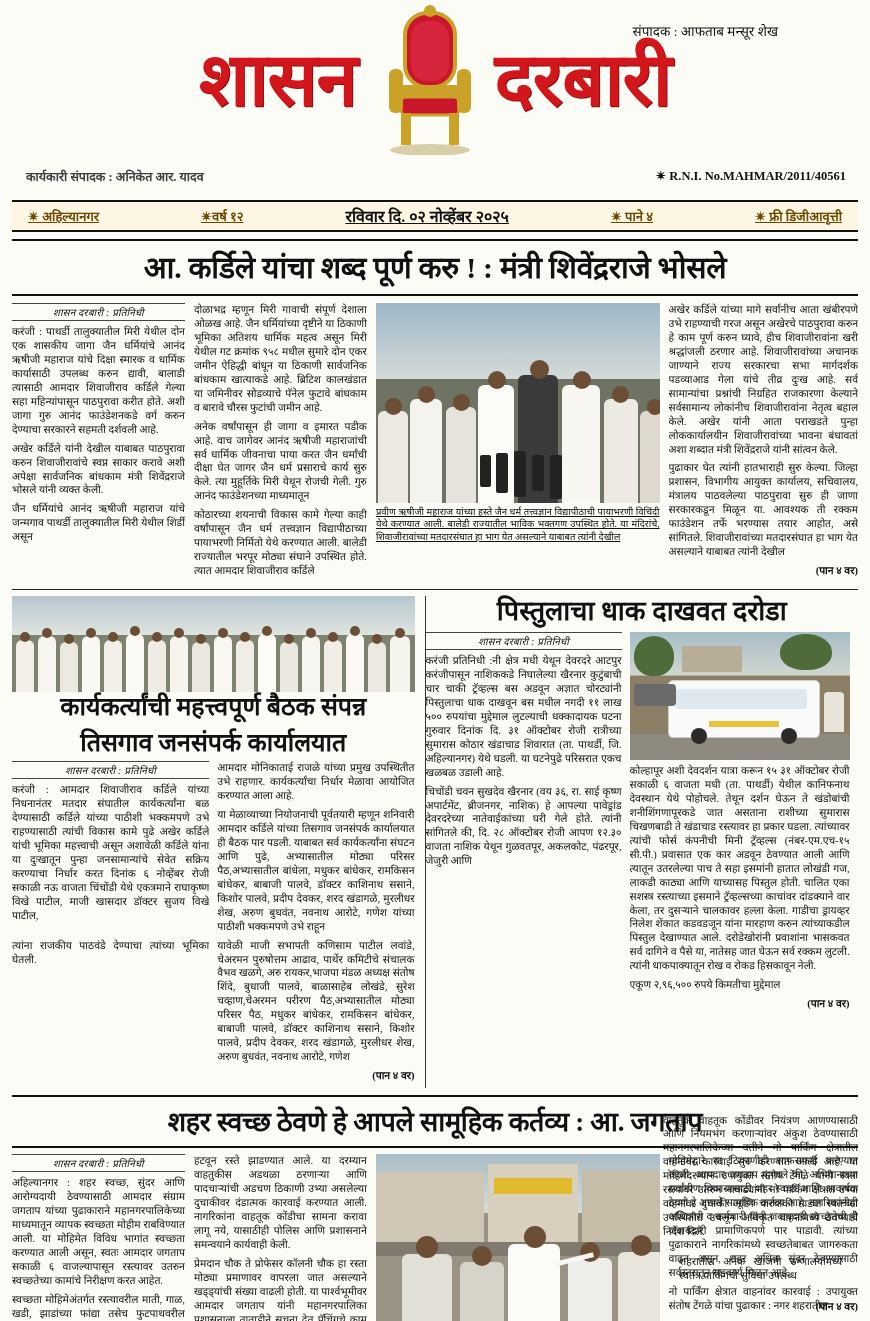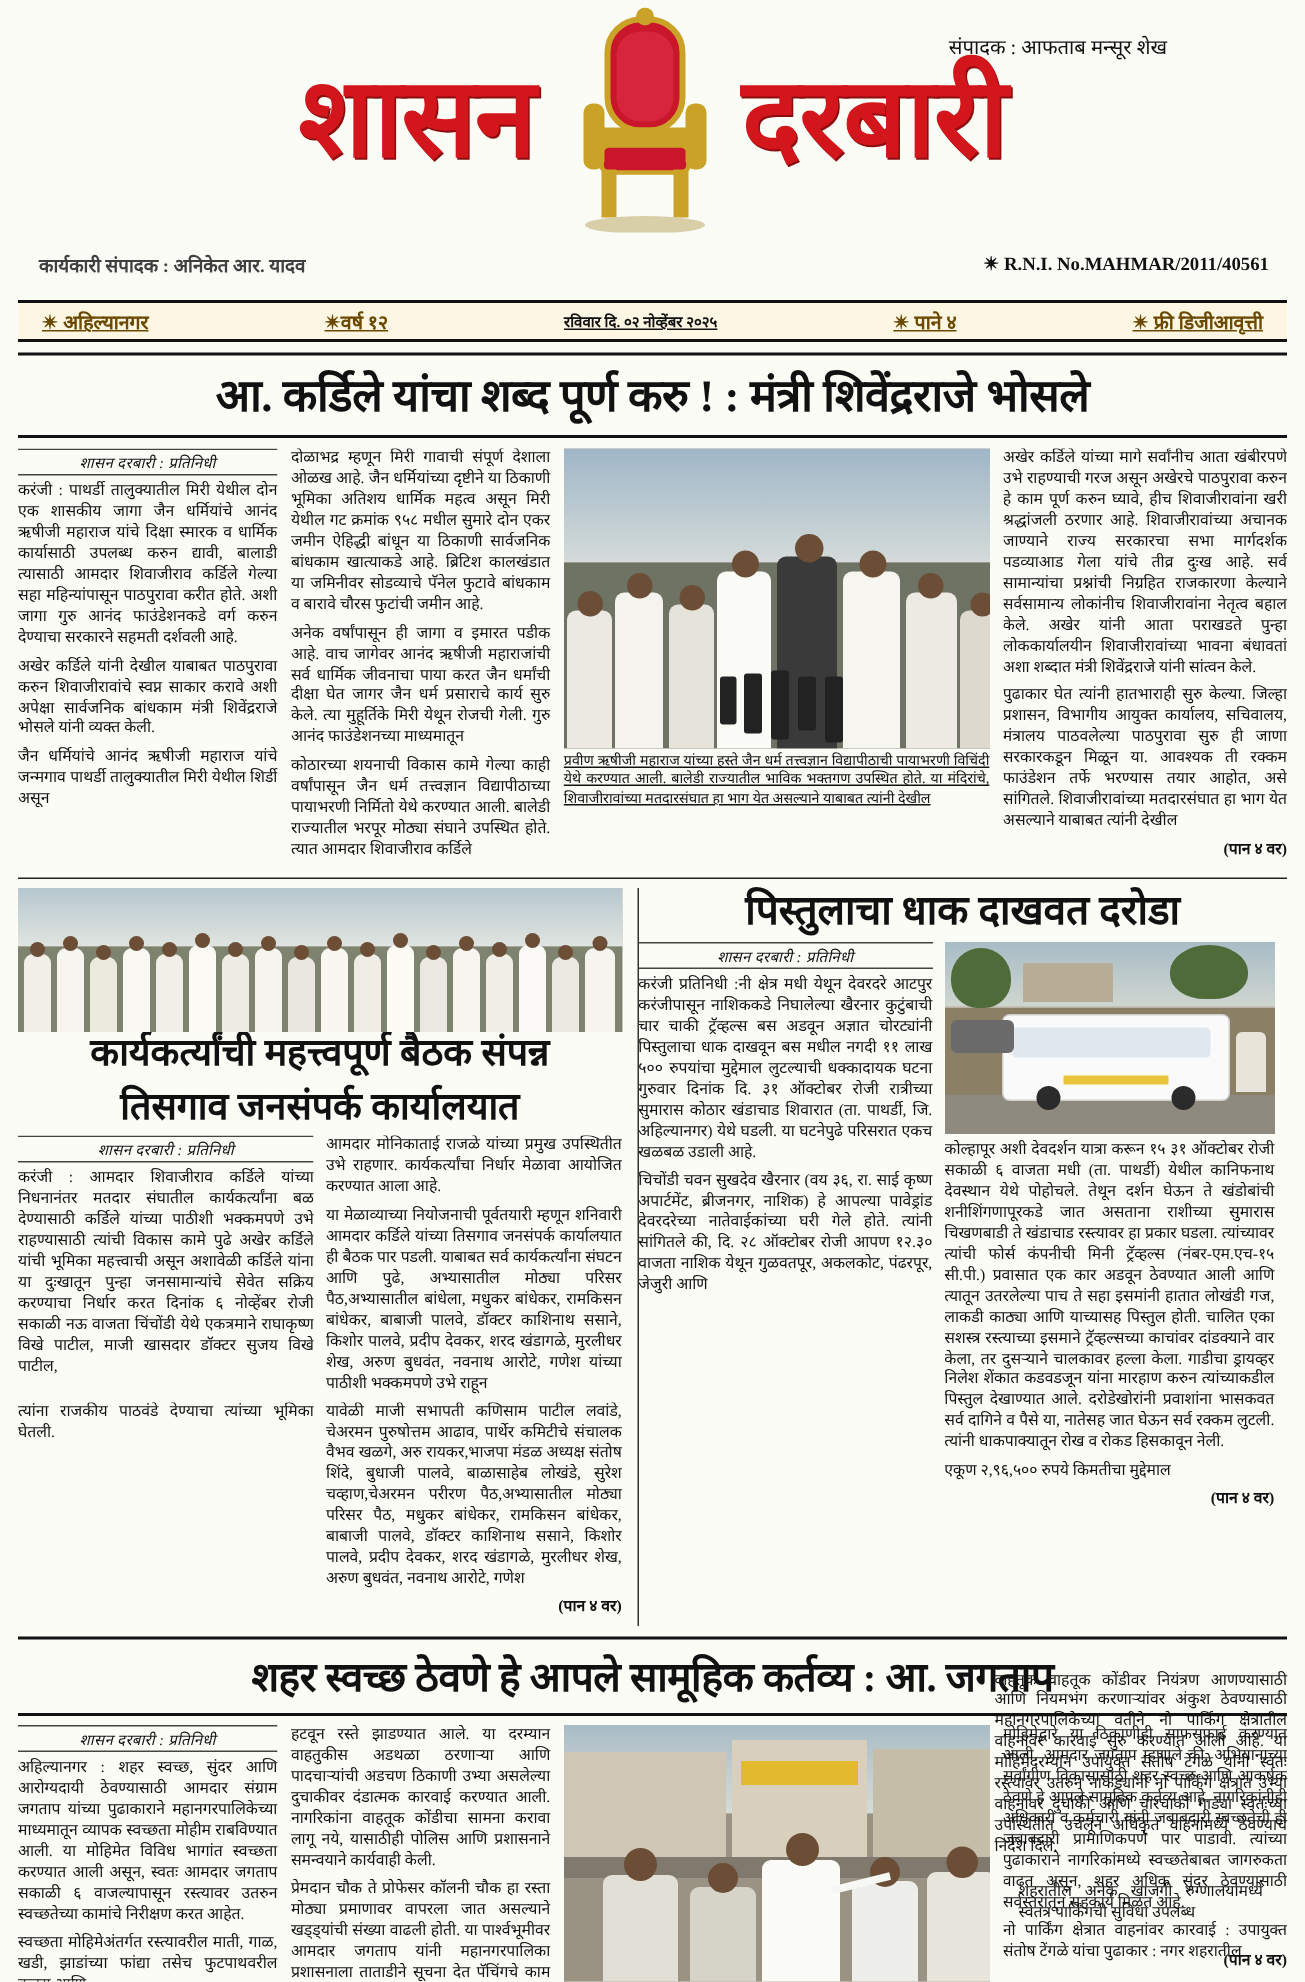--- a/index.html
+++ b/index.html
@@ -45,21 +45,21 @@
   
   .strip{
     margin:4px 12px 0 12px;
     border-top:2px solid #111;border-bottom:2px solid #111;
     background:#fdf6e3;
     display:flex;align-items:center;justify-content:space-between;
     padding:3px 16px;
     font-size:13px;font-weight:bold;color:#6b4a00;
   }
   .strip span{white-space:nowrap;text-decoration:underline;}
-  .strip .mid{font-size:10px;color:#111;}
+  .strip .mid{font-size:16px;color:#111;}
 
   
   .banner{
     margin:7px 12px 0 12px;
     border-top:2px solid #111;border-bottom:2px solid #111;
     text-align:center;padding:5px 0 7px 0;
   }
   .banner h1{
     margin:0;font-size:30px;font-weight:bold;letter-spacing:-0.3px;color:#111;
     font-family:"Liberation Serif", serif;

